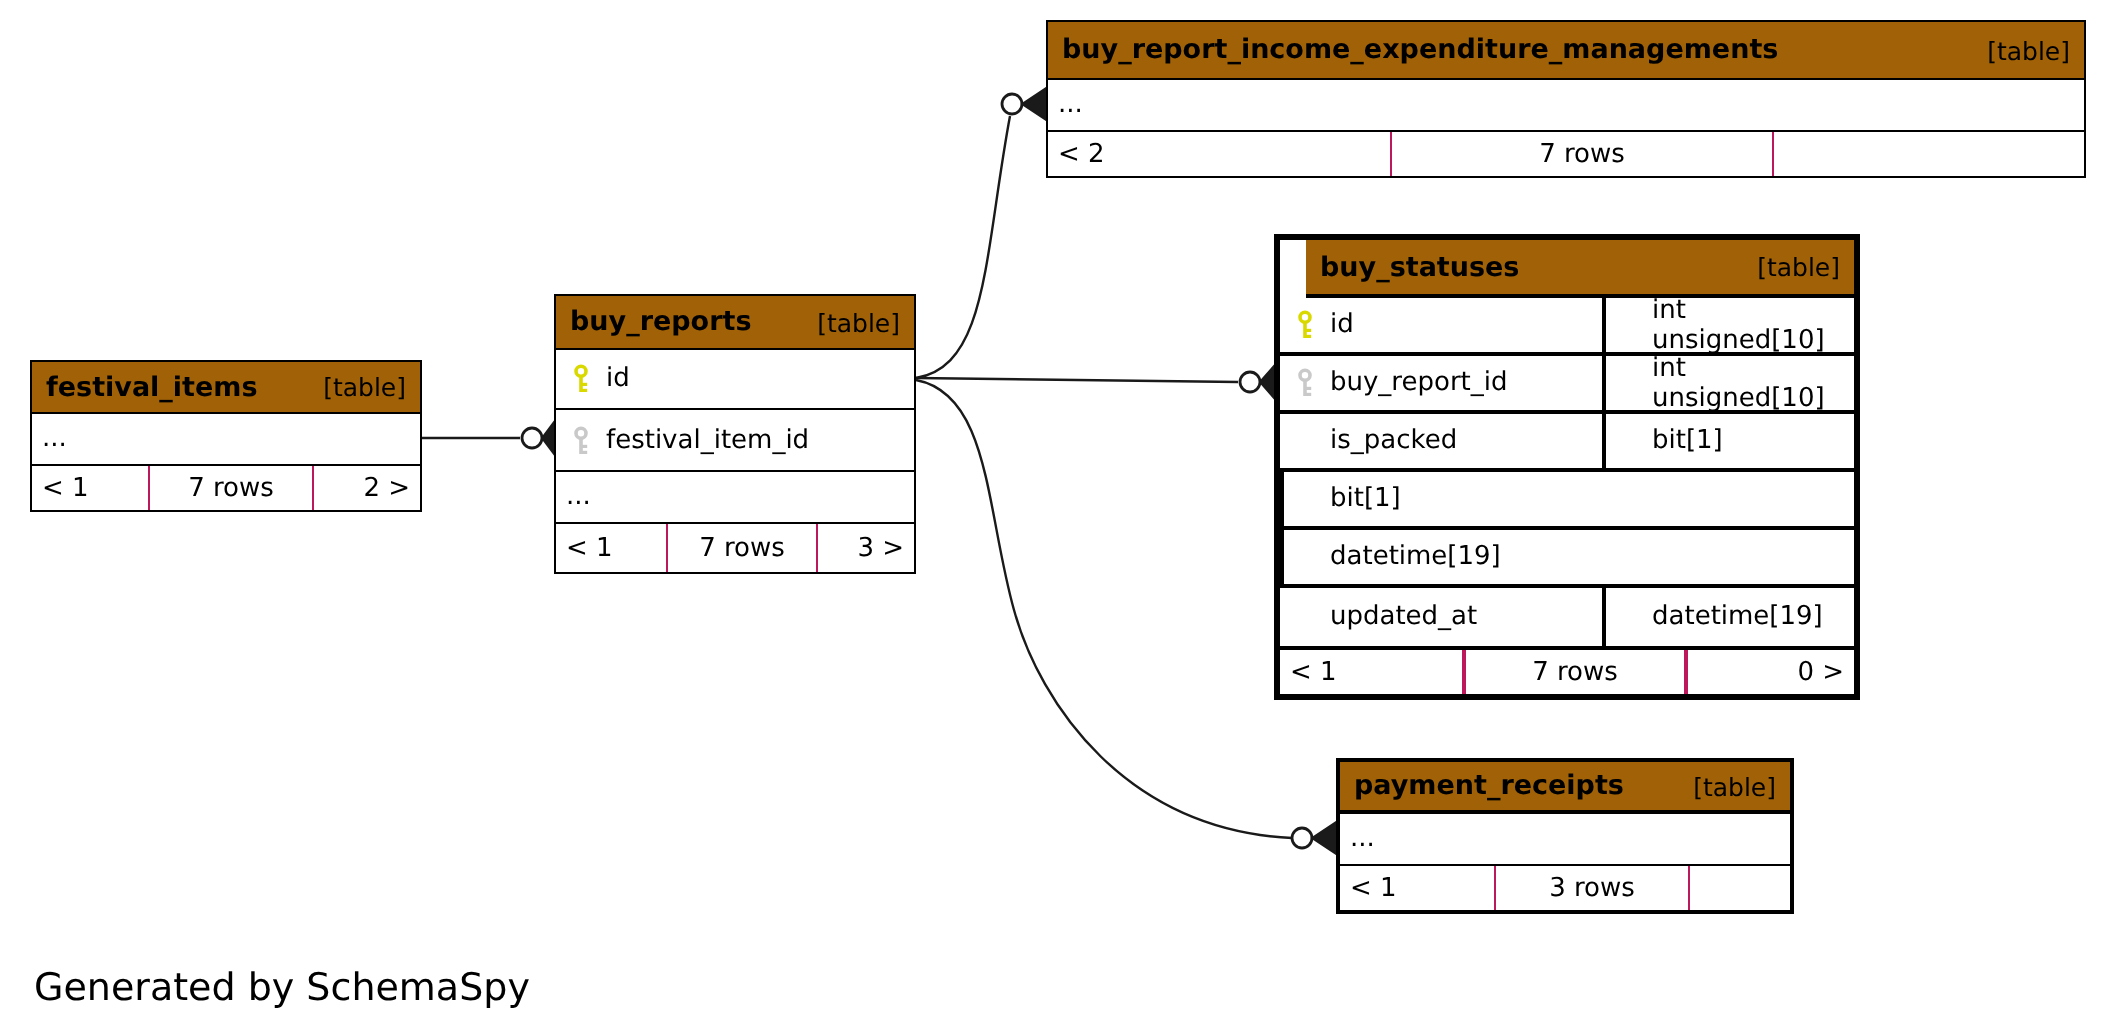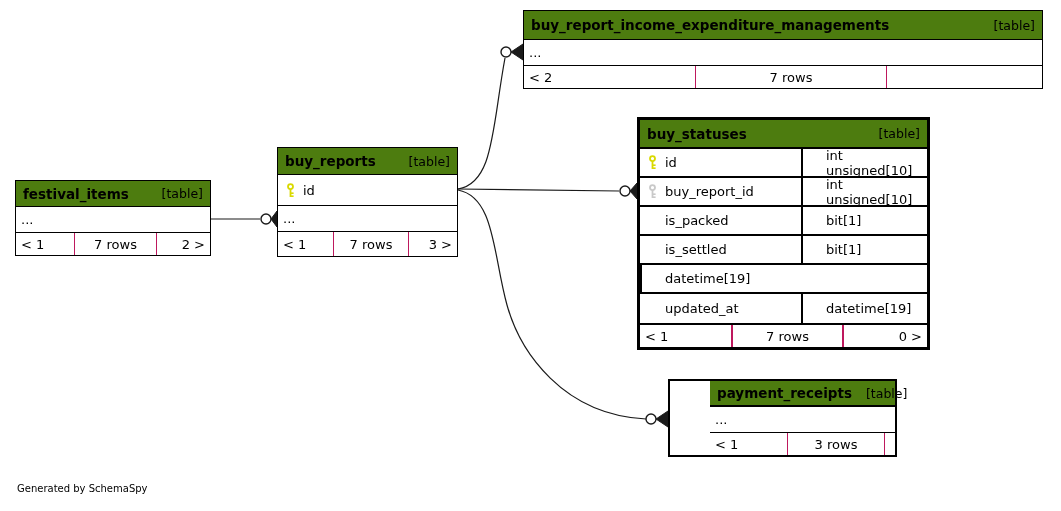--- a/index.html
+++ b/index.html
@@ -13,23 +13,23 @@
   svg.edges path.edge { fill:none; stroke:#1a1a1a; stroke-width:1.2; }
   svg.edges circle.odot { fill:#ffffff; stroke:#1a1a1a; stroke-width:1.4; }
   svg.edges path.crow { fill:#1a1a1a; stroke:#1a1a1a; }
 
   .tbl { position:absolute; background:#fff; border:1px solid #000; }
   .tbl.emph2 { border-width:2px; }
   .tbl.emph3 { border-width:3px; }
 
   .tbl-header {
     display:flex; justify-content:space-between; align-items:center;
-    background:#4d7c0f; border-bottom:1px solid #000; padding:0 7px;
+    background:#a16207; border-bottom:1px solid #000; padding:0 7px;
   }
-  .emph3 .tbl-header { border-bottom-width:2px; }
+  .emph3 .tbl-header { border-bottom-width:2px;margin-left:13px; }
   .emph2 .tbl-header { border-bottom-width:2px; }
   .tbl-title { font-weight:bold; font-size:13.5px; }
   .tbl-tag { font-size:12.5px; padding-left:14px; }
 
   .col-row {
     display:flex; align-items:center; border-bottom:1px solid #000;
   }
   .emph3 .col-row { border-bottom-width:2px; }
   .col-row:last-of-type { border-bottom:none; }
   .key-slot { width:25px; display:flex; justify-content:center; align-items:center; flex:0 0 25px; }
@@ -68,29 +68,29 @@
   #t-briem .fcell.l { width:171px; } #t-briem .fcell.c { width:191px; } #t-briem .fcell.r { flex:1; }
 
   #t-buystatuses { left:637px; top:117px; width:293px; }
   #t-buystatuses .tbl-header { height:29px; }
   #t-buystatuses .col-row { height:29px; }
   #t-buystatuses .col-name { width:161px; flex:0 0 auto; }
   #t-buystatuses .col-type { flex:1; }
   #t-buystatuses .tbl-footer { height:24px; }
   #t-buystatuses .fcell.l { width:91px; } #t-buystatuses .fcell.c { width:111px; } #t-buystatuses .fcell.r { flex:1; }
 
-  #t-payment { left:668px; top:379px; width:229px;padding-left:40px; }
+  #t-payment { left:668px; top:379px; width:229px; }
   #t-payment .tbl-header { height:26px; }
   #t-payment .ellipsis-row { height:25px; border-bottom:none; }
   #t-payment .tbl-footer { height:23px; }
   #t-payment .fcell.l { width:77px; } #t-payment .fcell.c { width:97px; } #t-payment .fcell.r { flex:1; }
 
   .key-icon { display:inline-block; }
 
-  #footer-note { position:absolute; left:17px; top:483px; font-size:10px; }
+  #footer-note { position:absolute; left:17px; top:483px; font-size:19px; }
 </style>
 </head>
 <body>
 
 <div id="canvas">
 
   <svg class="edges" width="1061" height="511">
 
     <g>
       <path class="edge" d="M211,219 L260,219"></path>
@@ -142,20 +142,31 @@
         <span class="key-slot">
           <svg class="key-icon" width="11" height="15" viewBox="0 0 11 15">
             <circle cx="5.5" cy="3.6" r="2.5" fill="none" stroke="#d9d900" stroke-width="1.8"></circle>
             <line x1="5.5" y1="6.1" x2="5.5" y2="14" stroke="#d9d900" stroke-width="1.8"></line>
             <line x1="5.5" y1="10.2" x2="8.6" y2="10.2" stroke="#d9d900" stroke-width="1.6"></line>
             <line x1="5.5" y1="13.2" x2="8.6" y2="13.2" stroke="#d9d900" stroke-width="1.6"></line>
           </svg>
         </span>
         <span class="col-name">id</span>
       </div>
+      <div class="col-row">
+        <span class="key-slot">
+          <svg class="key-icon" width="11" height="15" viewBox="0 0 11 15">
+            <circle cx="5.5" cy="3.6" r="2.5" fill="none" stroke="#c9c9c9" stroke-width="1.8"></circle>
+            <line x1="5.5" y1="6.1" x2="5.5" y2="14" stroke="#c9c9c9" stroke-width="1.8"></line>
+            <line x1="5.5" y1="10.2" x2="8.6" y2="10.2" stroke="#c9c9c9" stroke-width="1.6"></line>
+            <line x1="5.5" y1="13.2" x2="8.6" y2="13.2" stroke="#c9c9c9" stroke-width="1.6"></line>
+          </svg>
+        </span>
+        <span class="col-name">festival_item_id</span>
+      </div>
     </div>
     <div class="ellipsis-row">
       <span>...</span>
     </div>
     <div class="tbl-footer">
       <div class="fcell l">&lt; 1</div>
       <div class="fcell c">7 rows</div>
       <div class="fcell r">3 &gt;</div>
     </div>
   </div>
@@ -210,24 +221,20 @@
         <span class="col-type">int unsigned[10]</span>
       </div>
       <div class="col-row">
         <span class="col-name">
             <span class="key-slot"></span>
             <span>is_packed</span>
           </span>
         <span class="col-type">bit[1]</span>
       </div>
       <div class="col-row">
-        <span class="col-name">
-            <span class="key-slot"></span>
-            <span>is_settled</span>
-          </span>
         <span class="col-type">bit[1]</span>
       </div>
       <div class="col-row">
         <span class="col-type">datetime[19]</span>
       </div>
       <div class="col-row">
         <span class="col-name">
             <span class="key-slot"></span>
             <span>updated_at</span>
           </span>

